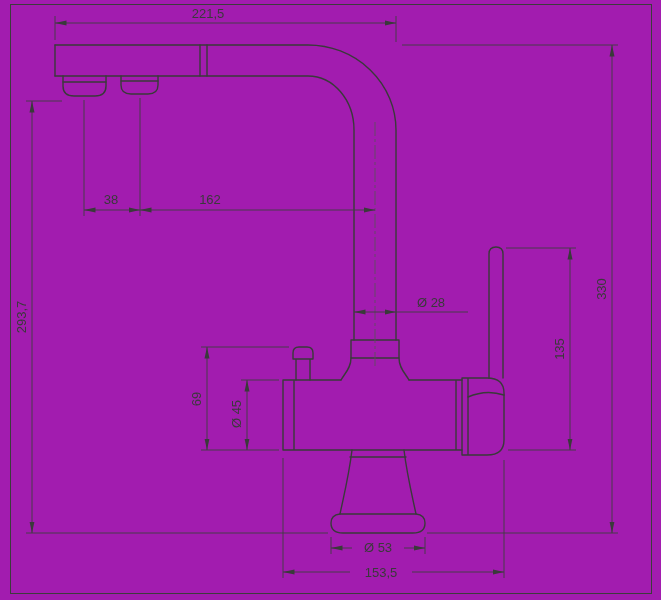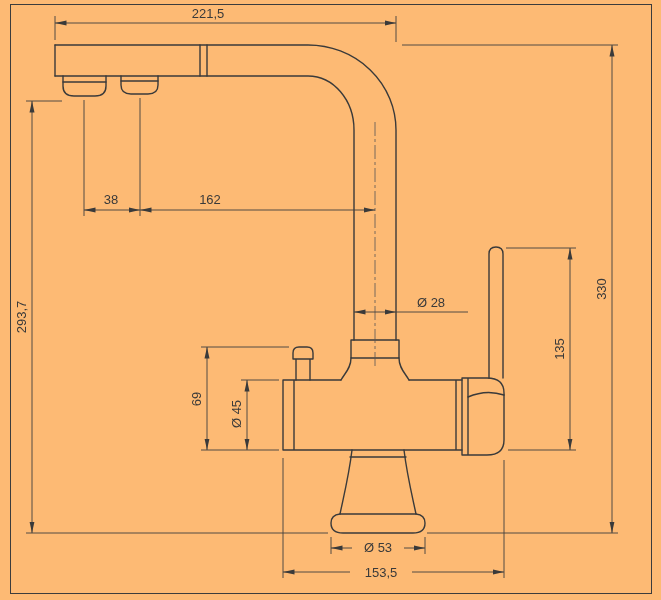--- a/index.html
+++ b/index.html
@@ -1,17 +1,17 @@
 <!DOCTYPE html>
 <html><head>
 <meta charset="utf-8">
 <style>
   html,body{margin:0;padding:0;background:#ffffff;}
   body{width:661px;height:600px;font-family:"Liberation Sans",sans-serif;}
-  .stage{position:relative;width:661px;height:600px;background:#fdba74;text-align:right;}
+  .stage{position:relative;width:661px;height:600px;background:#a21caf;text-align:right;}
   svg{display:block;}
   .o{stroke:#3a3a3a;stroke-width:1.4;fill:none;stroke-linecap:round;stroke-linejoin:round;}
   .d{stroke:#3f3f3f;stroke-width:0.9;fill:none;}
   .cl{stroke:#555;stroke-width:0.8;fill:none;stroke-dasharray:14 3 3 3;}
   .dim2{marker-start:url(#arr);marker-end:url(#arr);}
   .dimS{marker-start:url(#arr);}
   .dimE{marker-end:url(#arr);}
   .t{font-family:"Liberation Sans",sans-serif;font-size:13px;fill:#3a3a3a;}
   .border{stroke:#3c3c3c;stroke-width:1;fill:none;}
 </style>

